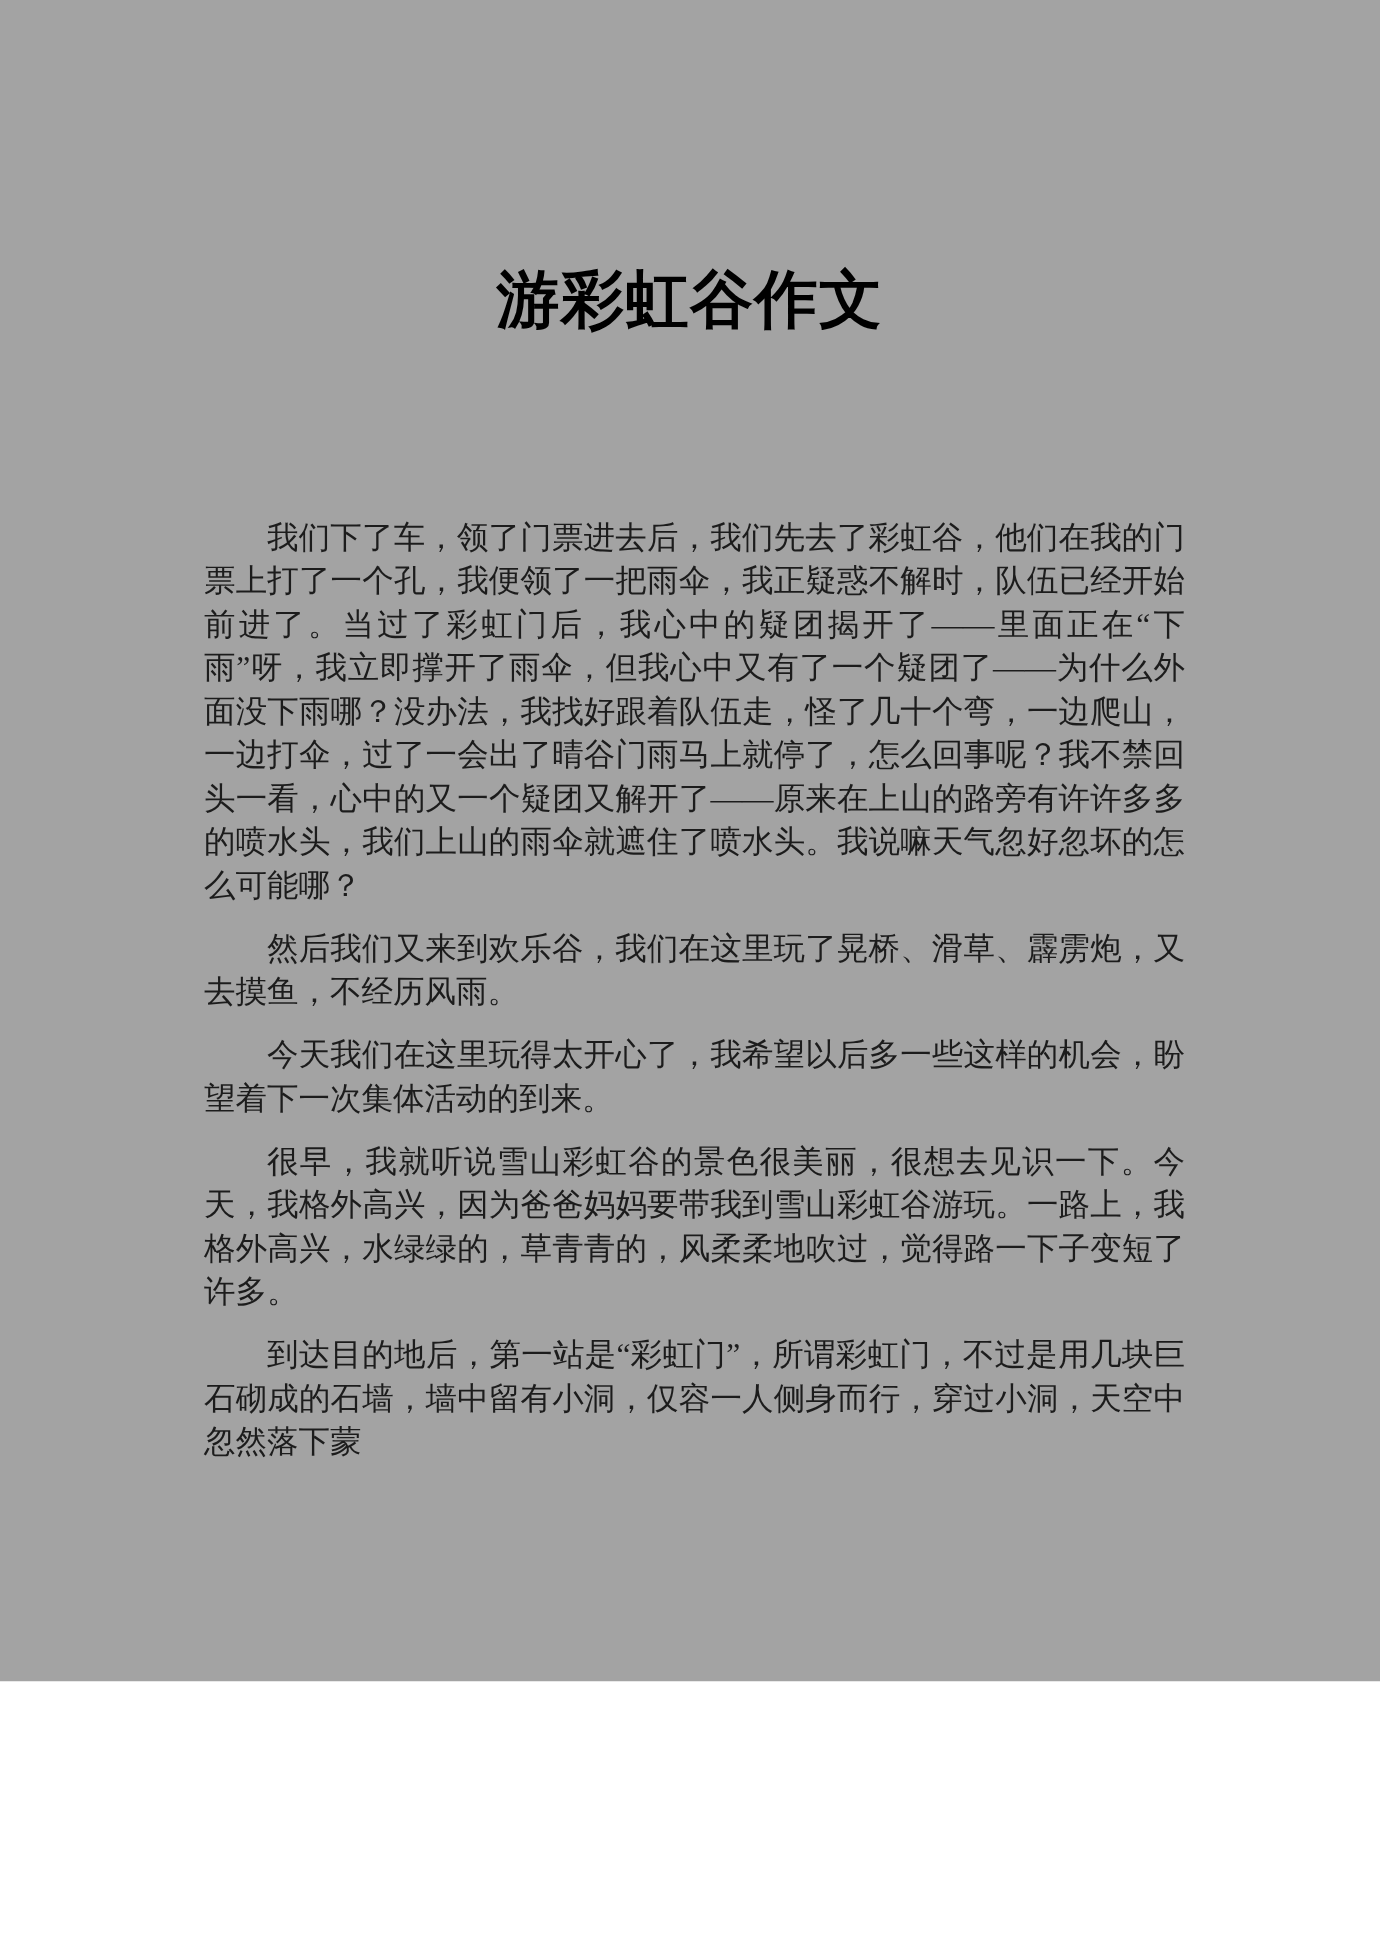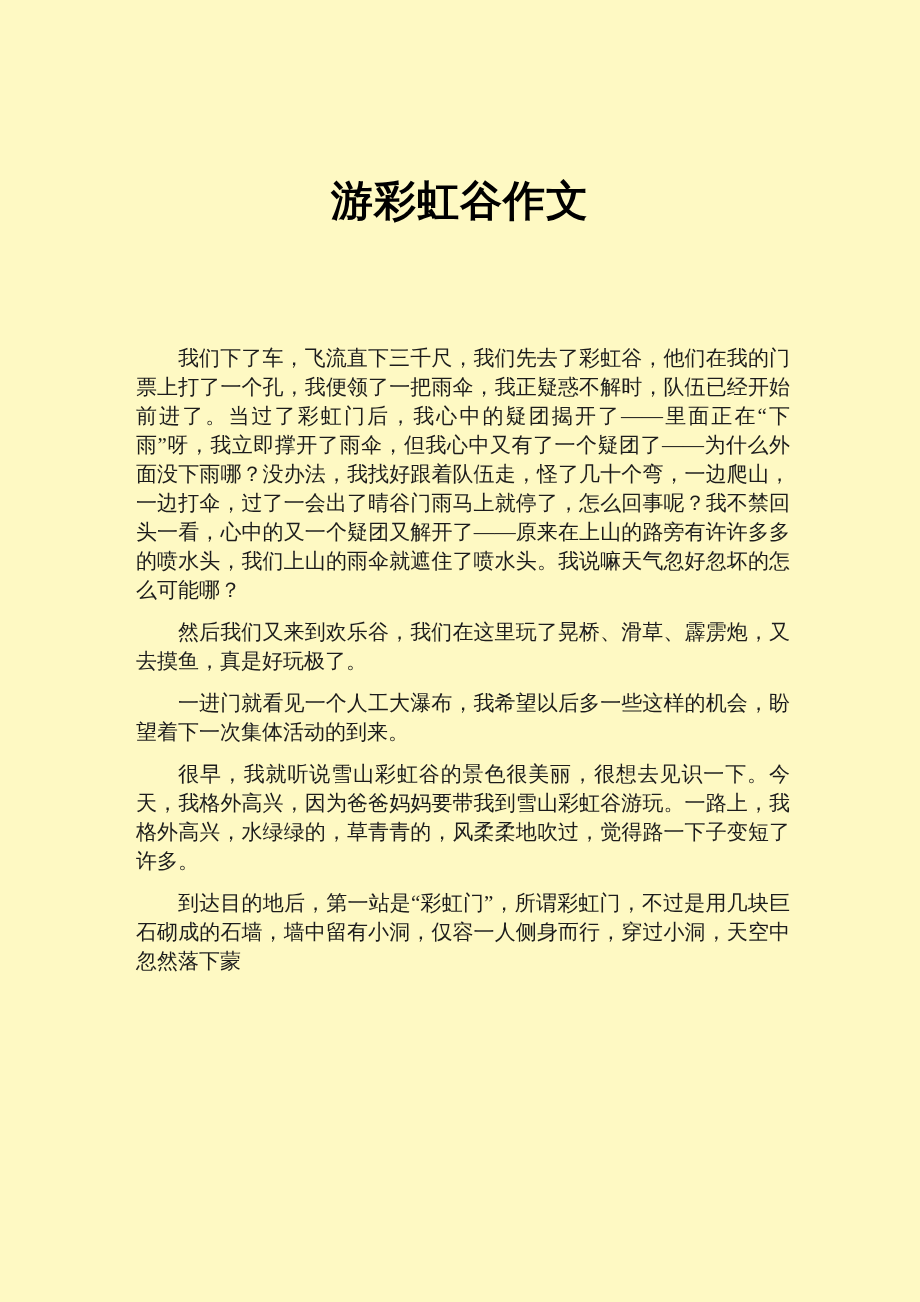--- a/index.html
+++ b/index.html
@@ -4,22 +4,22 @@
 <style>
   * { box-sizing: border-box; }
   html, body {
     margin: 0;
     padding: 0;
     background: #ffffff;
   }
   .page {
     position: relative;
     width: 920px;
-    height: 1302px;
-    background: #fef9c3;
+    height: 1121px;
+    background: #a3a3a3;
     overflow: hidden;
     font-family: "Liberation Serif", "DejaVu Serif", serif;
     color: #1c1c1c;
   }
   .doc-title {
     position: absolute;
     top: 176px;
     left: 0;
     width: 920px;
     text-align: center;
@@ -45,19 +45,19 @@
     text-indent: 2em;
     word-break: break-all;
   }
 </style>
 </head>
 <body>
 
 <div class="page">
   <h1 class="doc-title">游彩虹谷作文</h1>
   <div class="doc-body">
-      <p>我们下了车，飞流直下三千尺，我们先去了彩虹谷，他们在我的门票上打了一个孔，我便领了一把雨伞，我正疑惑不解时，队伍已经开始前进了。当过了彩虹门后，我心中的疑团揭开了——里面正在“下雨”呀，我立即撑开了雨伞，但我心中又有了一个疑团了——为什么外面没下雨哪？没办法，我找好跟着队伍走，怪了几十个弯，一边爬山，一边打伞，过了一会出了晴谷门雨马上就停了，怎么回事呢？我不禁回头一看，心中的又一个疑团又解开了——原来在上山的路旁有许许多多的喷水头，我们上山的雨伞就遮住了喷水头。我说嘛天气忽好忽坏的怎么可能哪？</p>
-      <p>然后我们又来到欢乐谷，我们在这里玩了晃桥、滑草、霹雳炮，又去摸鱼，真是好玩极了。</p>
-      <p>一进门就看见一个人工大瀑布，我希望以后多一些这样的机会，盼望着下一次集体活动的到来。</p>
+      <p>我们下了车，领了门票进去后，我们先去了彩虹谷，他们在我的门票上打了一个孔，我便领了一把雨伞，我正疑惑不解时，队伍已经开始前进了。当过了彩虹门后，我心中的疑团揭开了——里面正在“下雨”呀，我立即撑开了雨伞，但我心中又有了一个疑团了——为什么外面没下雨哪？没办法，我找好跟着队伍走，怪了几十个弯，一边爬山，一边打伞，过了一会出了晴谷门雨马上就停了，怎么回事呢？我不禁回头一看，心中的又一个疑团又解开了——原来在上山的路旁有许许多多的喷水头，我们上山的雨伞就遮住了喷水头。我说嘛天气忽好忽坏的怎么可能哪？</p>
+      <p>然后我们又来到欢乐谷，我们在这里玩了晃桥、滑草、霹雳炮，又去摸鱼，不经历风雨。</p>
+      <p>今天我们在这里玩得太开心了，我希望以后多一些这样的机会，盼望着下一次集体活动的到来。</p>
       <p>很早，我就听说雪山彩虹谷的景色很美丽，很想去见识一下。今天，我格外高兴，因为爸爸妈妈要带我到雪山彩虹谷游玩。一路上，我格外高兴，水绿绿的，草青青的，风柔柔地吹过，觉得路一下子变短了许多。</p>
       <p>到达目的地后，第一站是“彩虹门”，所谓彩虹门，不过是用几块巨石砌成的石墙，墙中留有小洞，仅容一人侧身而行，穿过小洞，天空中忽然落下蒙</p>
     </div>
 </div>
 
 </body></html>

